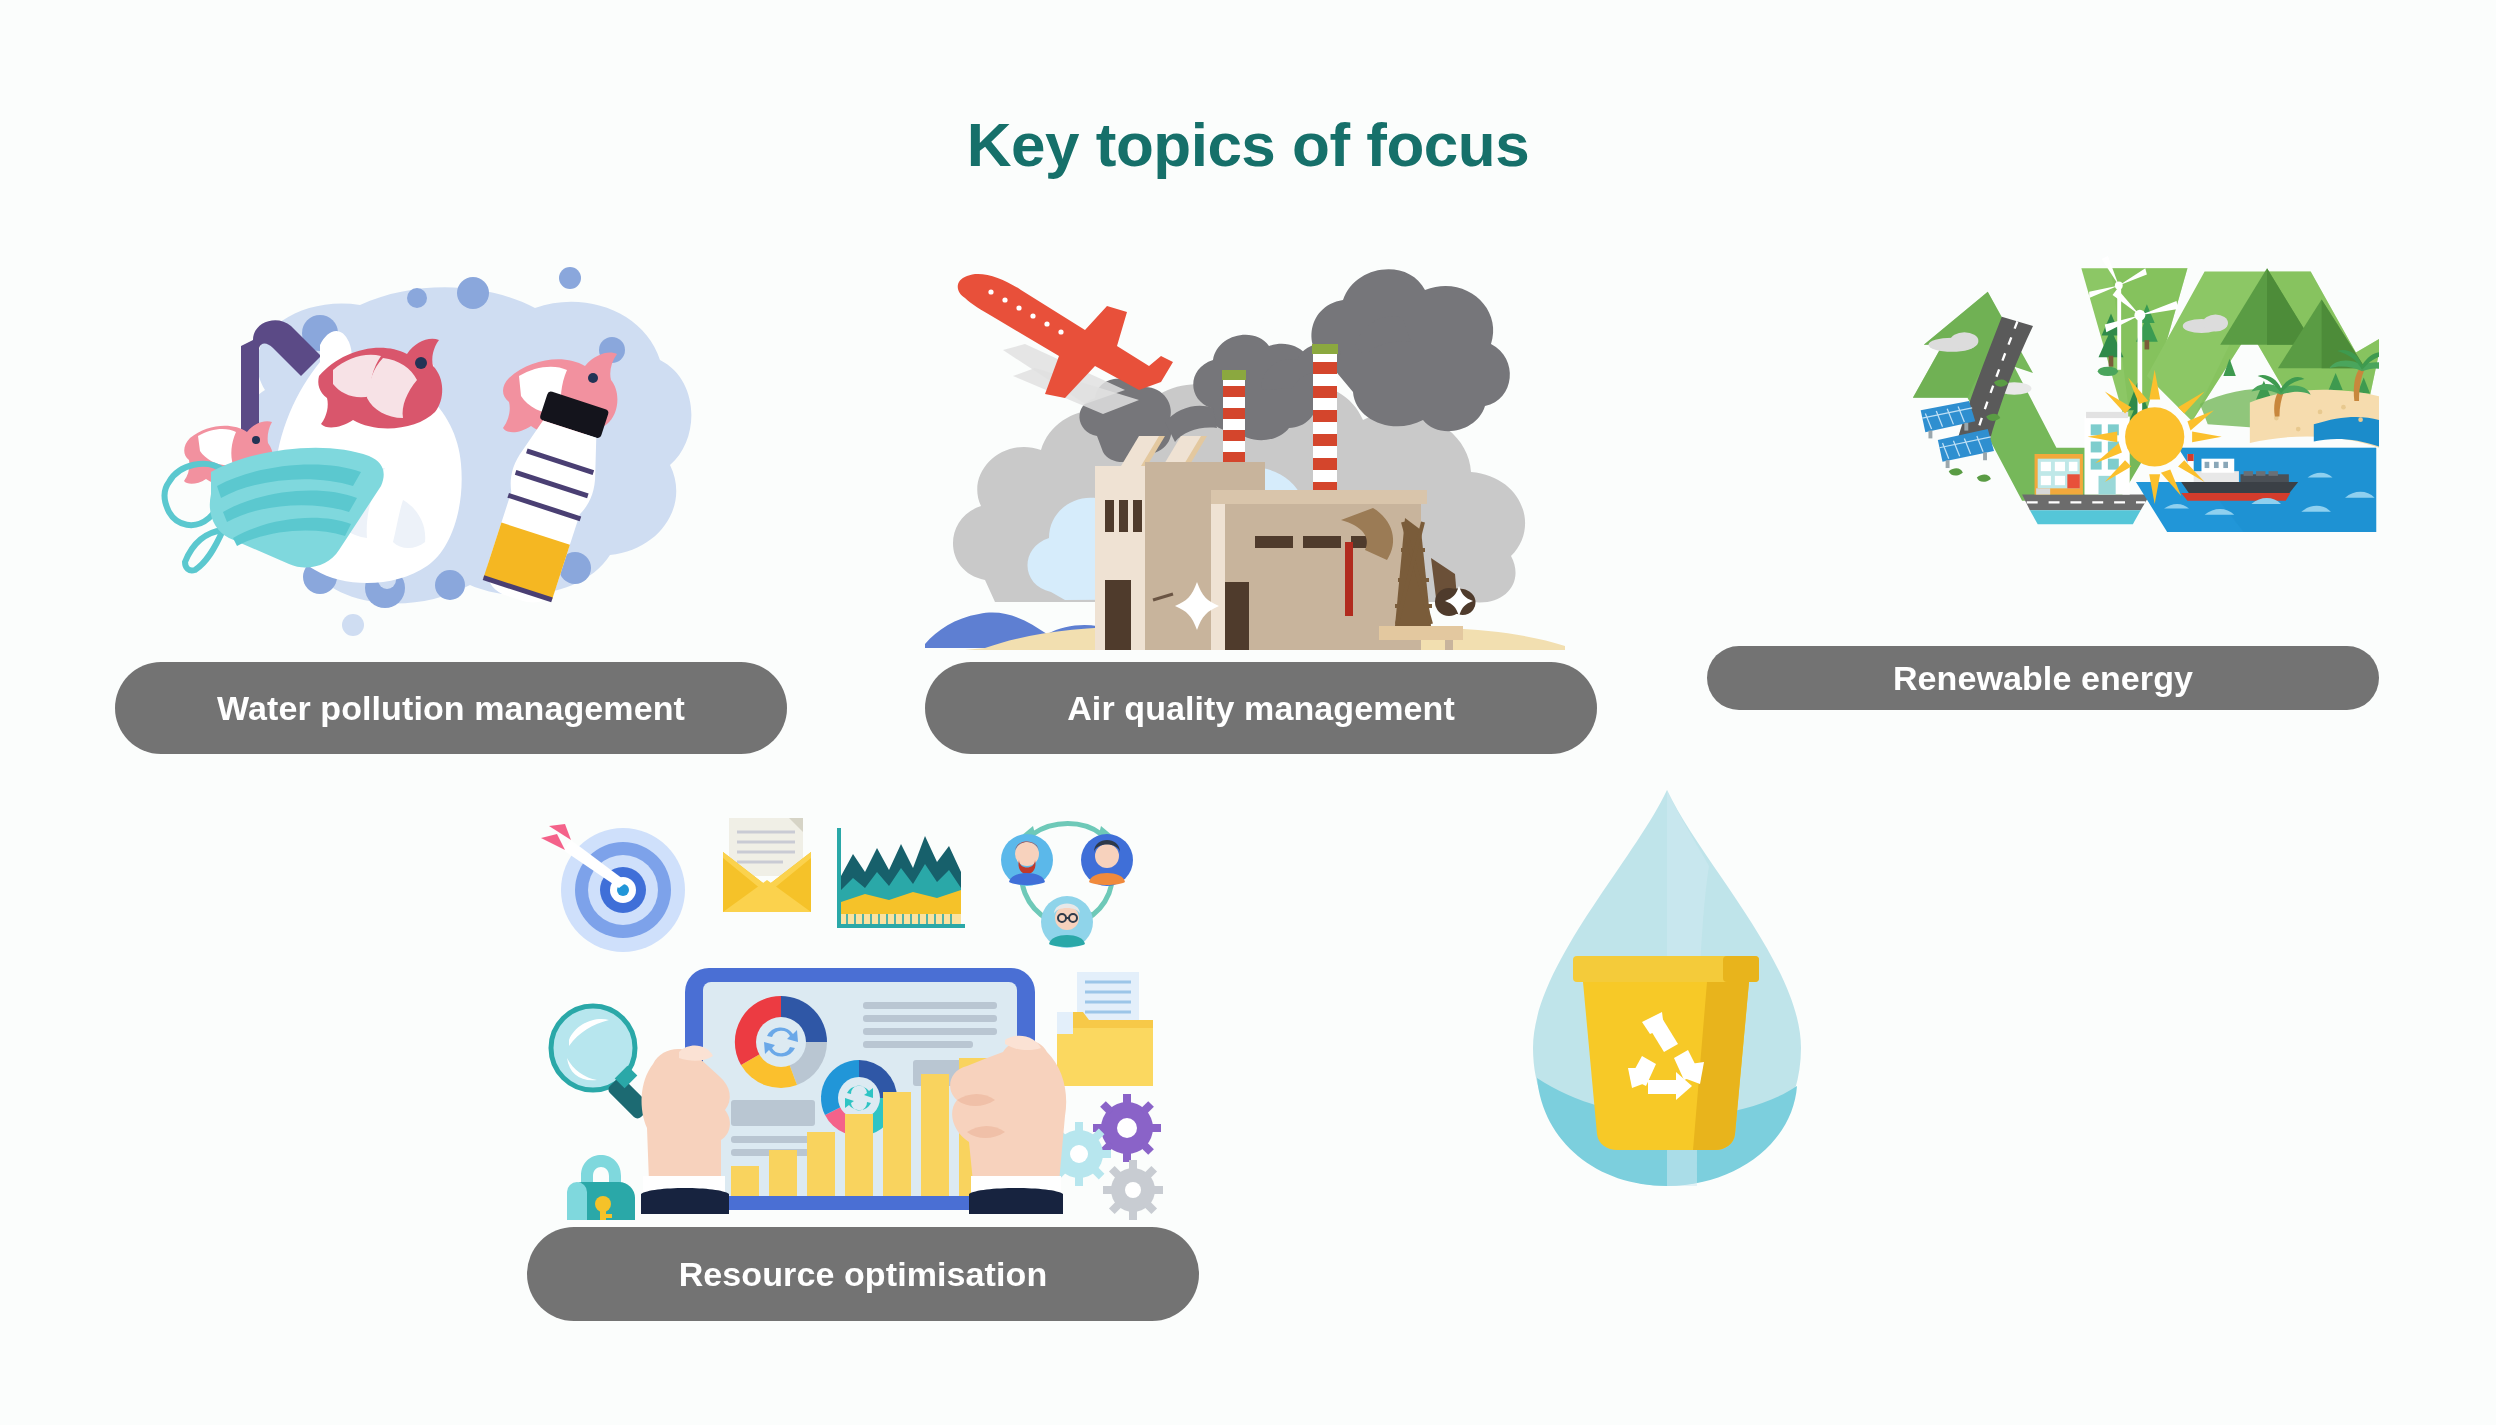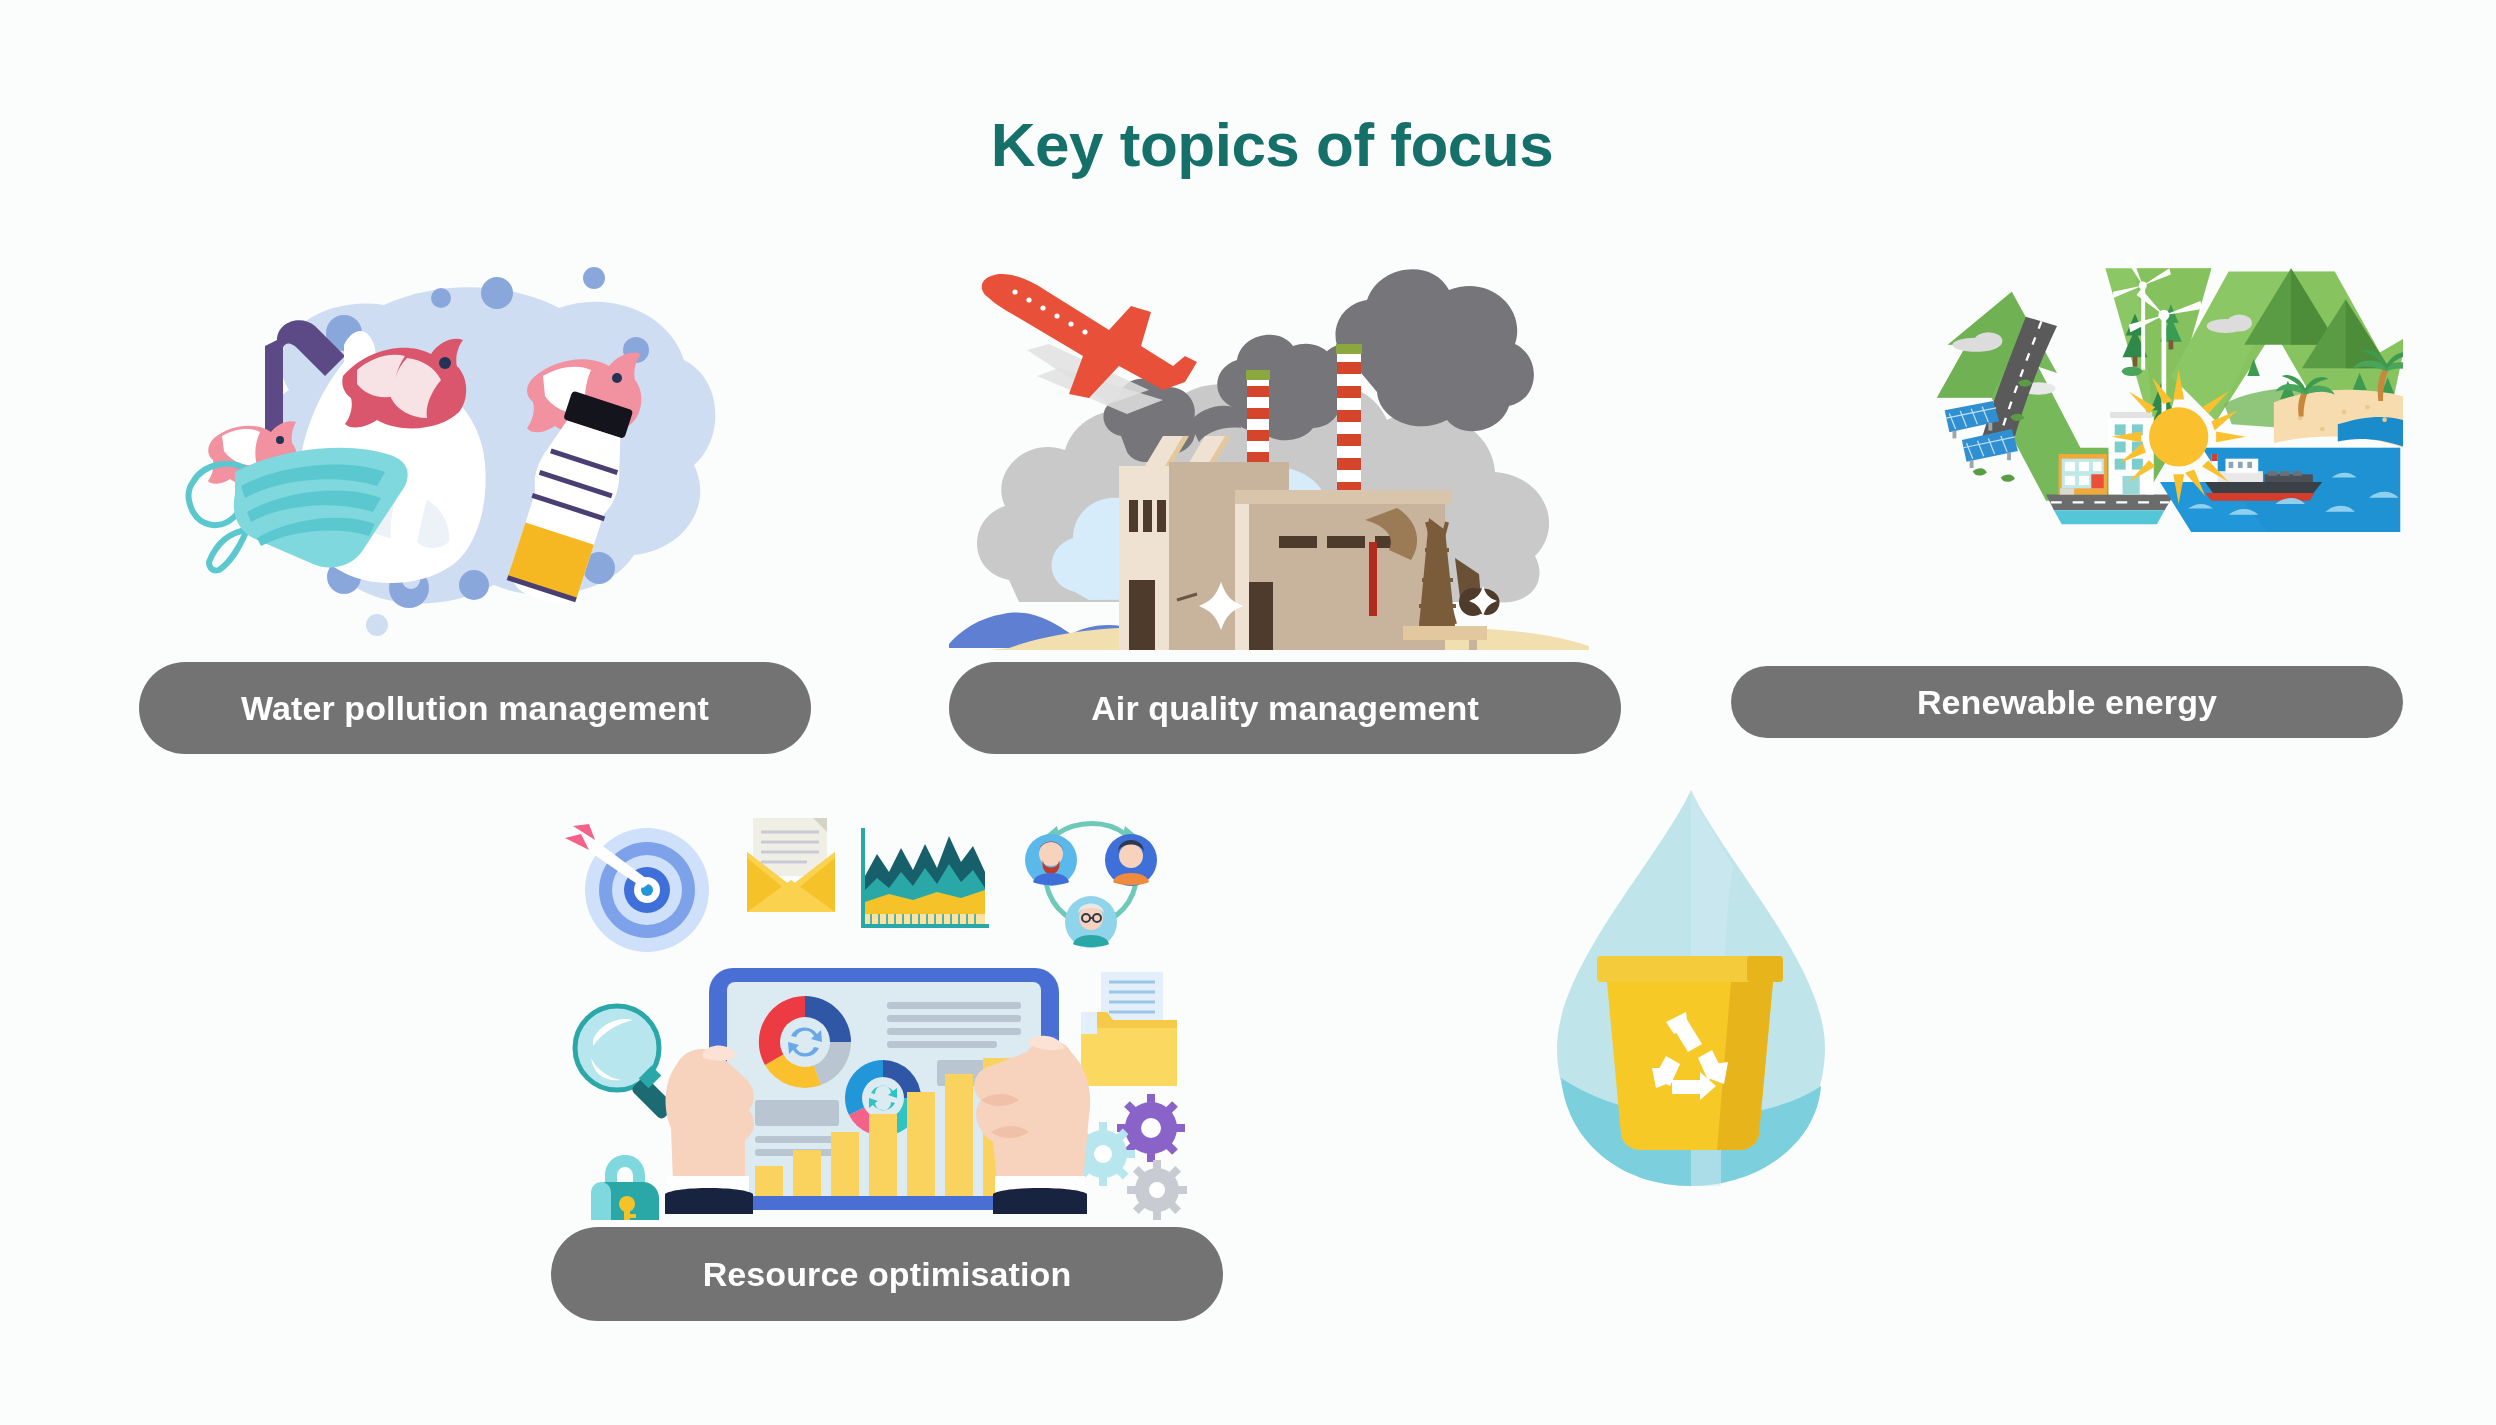--- a/index.html
+++ b/index.html
@@ -13,21 +13,20 @@
     height: 1425px;
     overflow: hidden;
     font-family: "Liberation Sans", sans-serif;
     background: #fbfdfc;
     position: relative;
   }
   .slide {
     position: absolute;
     inset: 0;
     background: #fbfdfc;
-    margin-left: 24px;
   }
 
   
   .page-title {
     position: absolute;
     top: 112px;
     left: 0;
     width: 2496px;
     text-align: center;
     font-size: 62px;
@@ -66,21 +65,21 @@
 
   
   #card-water   { left: 115px;  top: 250px; width: 672px;  height: 508px; }
   #card-air     { left: 925px;  top: 250px; width: 672px;  height: 508px; }
   #card-energy  { left: 1707px; top: 250px; width: 672px;  height: 508px; }
   #card-resource{ left: 527px;  top: 790px; width: 672px;  height: 543px; }
   #card-recycle { left: 1327px; top: 790px; width: 674px;  height: 543px; }
 
   #card-water   .pill { left: 0;   top: 412px; width: 672px; height: 92px; }
   #card-air     .pill { left: 0;   top: 412px; width: 672px; height: 92px; }
-  #card-energy  .pill { left: 0;   top: 416px; width: 672px; height: 72px; }
+  #card-energy  .pill { left: 0;   top: 396px; width: 672px; height: 64px; }
   #card-resource .pill{ left: 0;   top: 437px; width: 672px; height: 94px; }
   #card-recycle .pill { left: 0;   top: 437px; width: 674px; height: 94px; }
 
   svg { display: block; }
 </style>
 </head>
 <body>
 
 <div class="slide">
 

